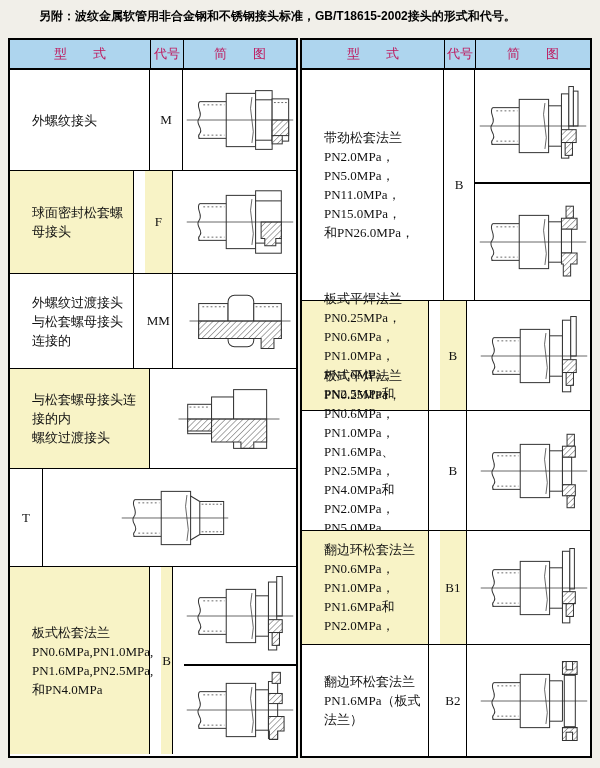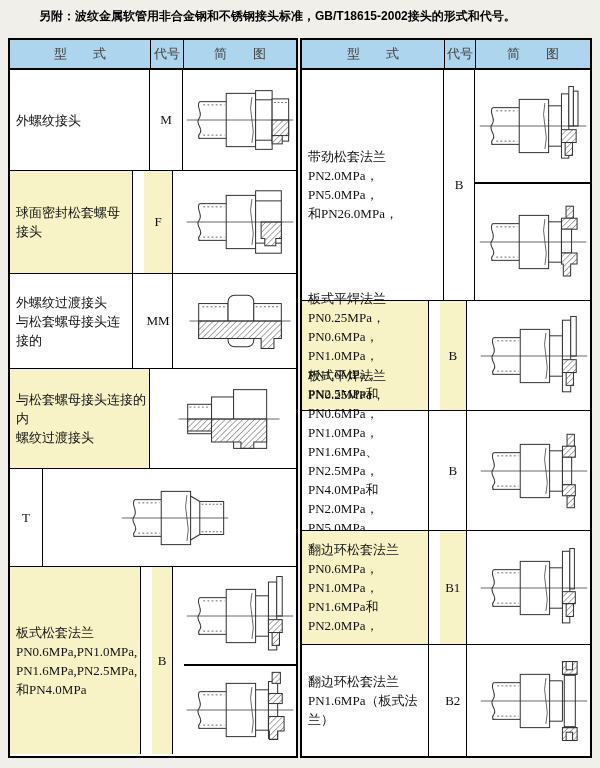--- a/index.html
+++ b/index.html
@@ -16,28 +16,28 @@
     font-weight:bold; font-size:12px; line-height:16px;
     white-space:nowrap; color:#000;margin-left:31px;
   }
   .wrap { position:absolute; left:8px; top:38px; display:flex; gap:2px; }
   .tbl { border:2px solid #000; background:#fff; display:flex; flex-direction:column; }
   .tbl-left  { width:290px; }
   .tbl-right { width:292px; }
   .hrow { display:flex; height:30px; background:#aed5ee; border-bottom:2px solid #000; }
   .hcell {
     display:flex; align-items:center; justify-content:center;
-    font-size:13px; color:#404040;
+    font-size:13px; color:#be185d;
   }
   .hcell + .hcell { border-left:1px solid #000; }
   .row { display:flex; }
   .row + .row { border-top:1px solid #000;gap:11px; }
   .ctype {
     display:flex; flex-direction:column; justify-content:center;
-    padding:4px 3px 4px 6px; font-size:13px; line-height:19px;
+    padding:4px 3px 4px 22px; font-size:13px; line-height:19px;
     border-right:1px solid #000; background:#fff;
   }
   .tbl-left  .ctype, .tbl-left  .hcell.h-type { width:140px; }
   .tbl-left  .ccode, .tbl-left  .hcell.h-code { width:33px; }
   .tbl-right .ctype, .tbl-right .hcell.h-type { width:142px; }
   .tbl-right .ccode, .tbl-right .hcell.h-code { width:31px; }
   .ccode {
     display:flex; align-items:center; justify-content:center;
     font-size:13px; border-right:1px solid #000; background:#fff;
   }
@@ -227,20 +227,21 @@
     <div class="hrow">
       <div class="hcell h-type">型　　式</div>
       <div class="hcell h-code">代号</div>
       <div class="hcell h-diag" style="flex:1">简　　图</div>
     </div>
 
     <div class="row" style="height:230px">
       <div class="ctype">
         <div>带劲松套法兰</div>
         <div>PN2.0MPa，PN5.0MPa，</div>
+        <div>PN11.0MPa，PN15.0MPa，</div>
         <div>和PN26.0MPa，</div>
       </div>
       <div class="ccode">B</div>
       <div class="cdiag split">
         <div class="sub" style="height:112px">
           <svg class="diag" width="112" height="84" viewBox="0 0 122 90">
             <use href="#gpipe"></use>
               <use href="#gstub"></use>
             <g fill="none" stroke="#333" stroke-width="1.1">
               <rect x="92" y="10" width="8" height="70" fill="#fff"></rect>

